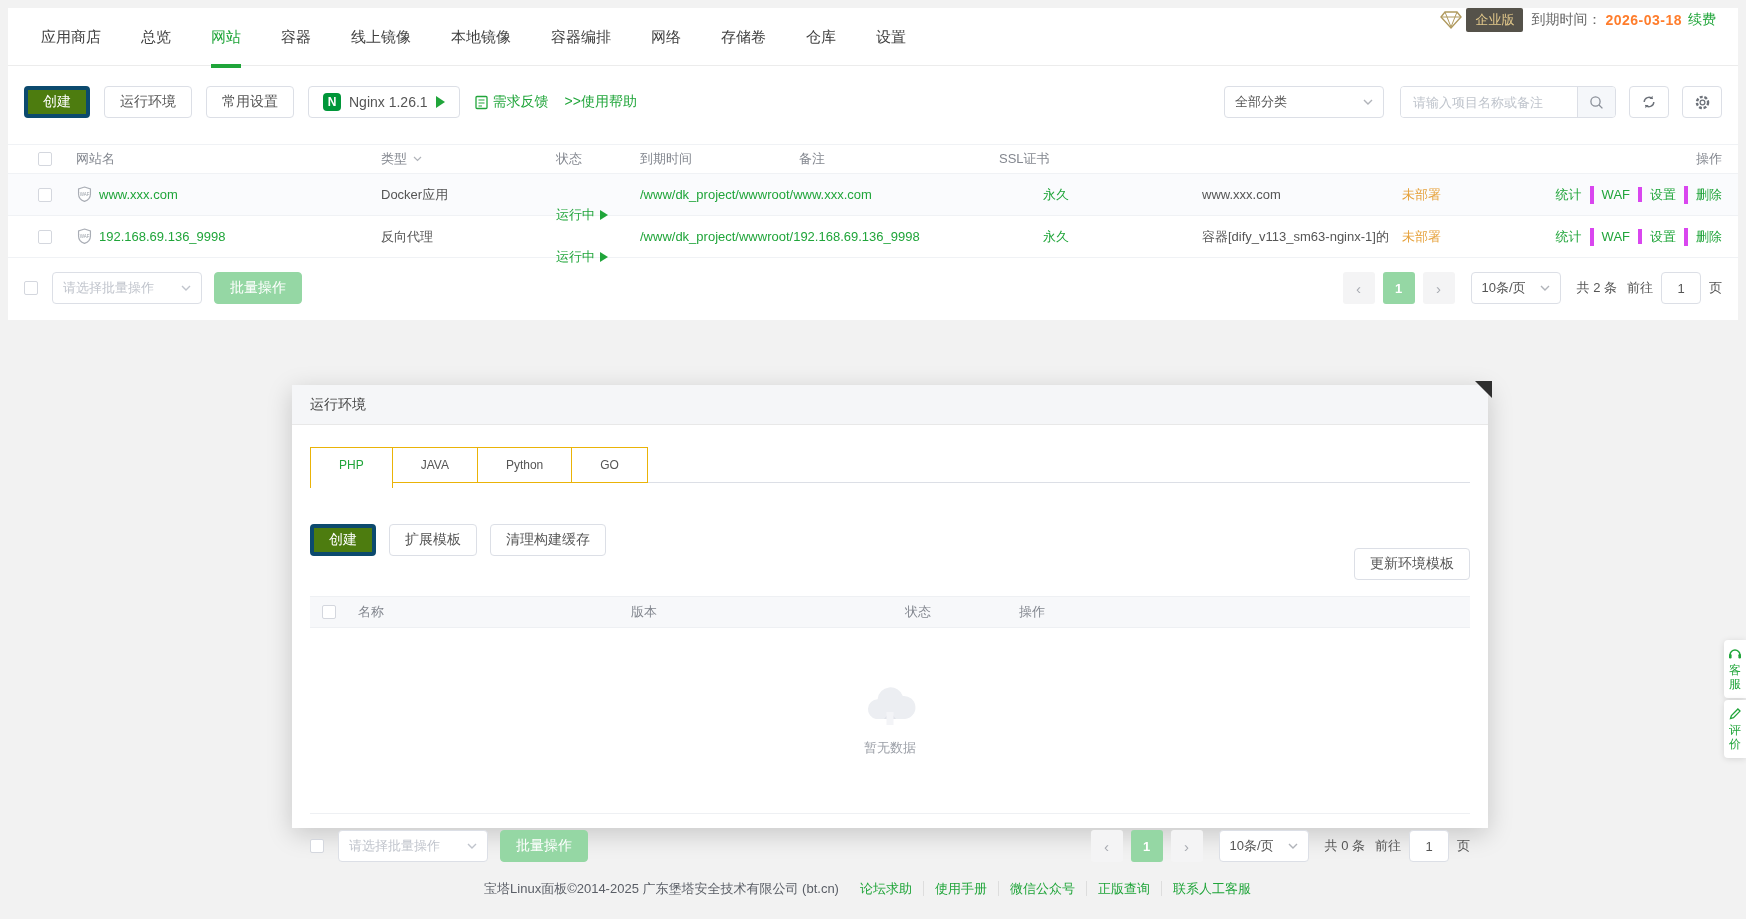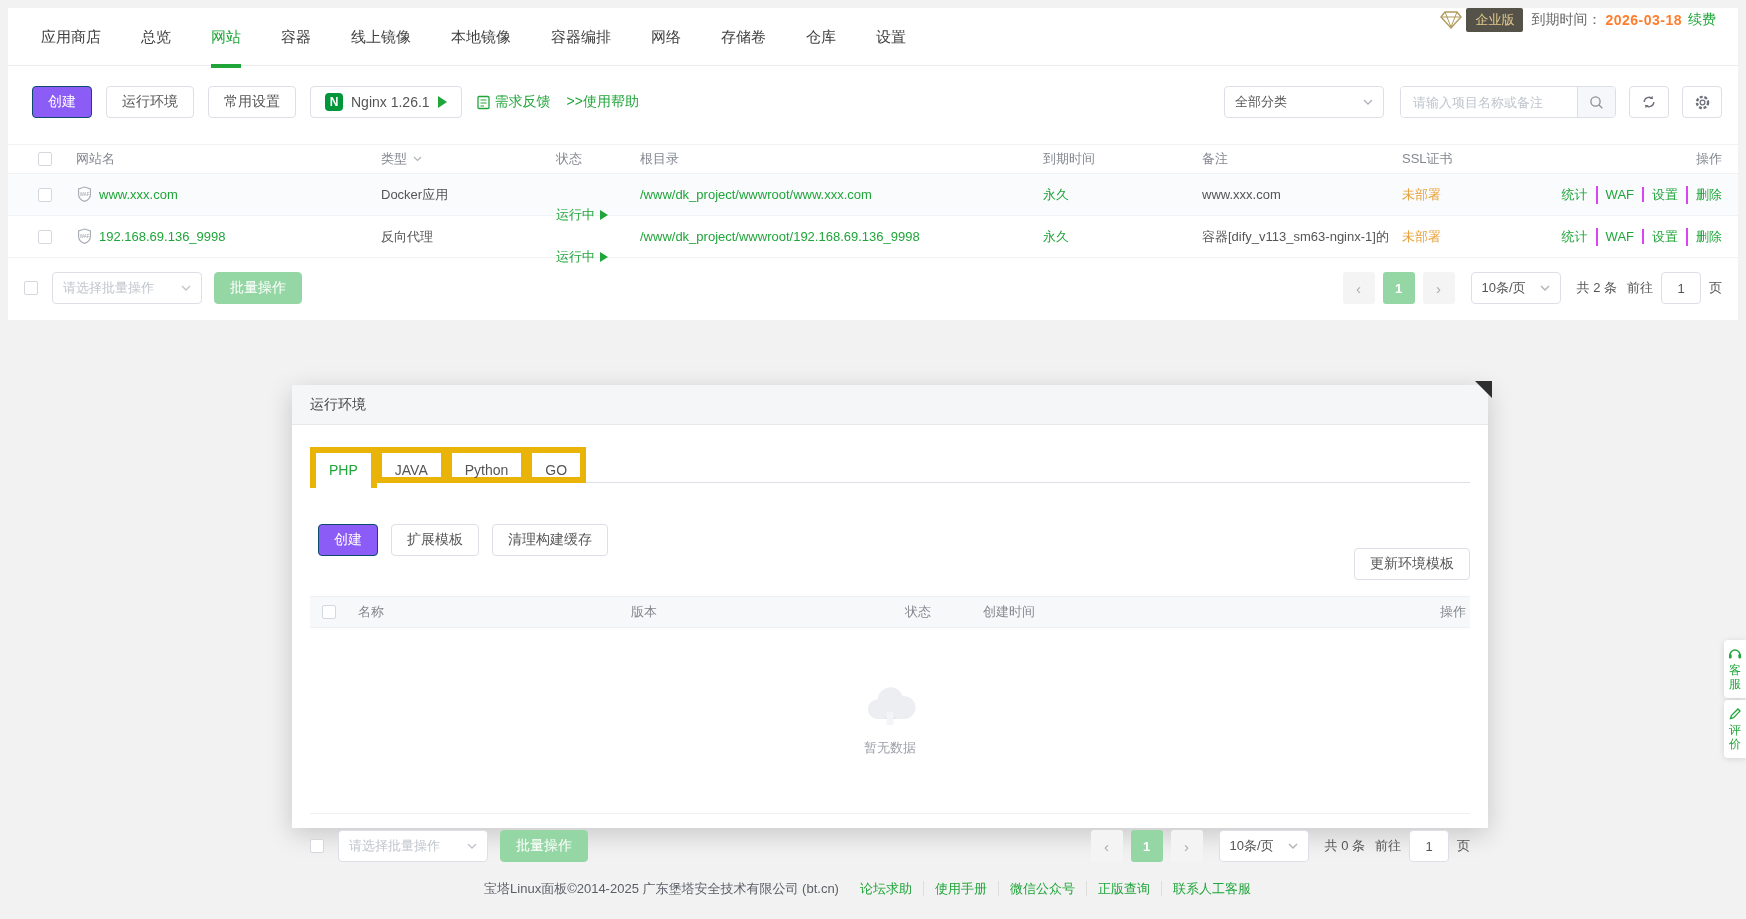--- a/index.html
+++ b/index.html
@@ -18,21 +18,21 @@
   .nav-item.active { color:#20a53a; }
   .nav-item.active::after { content:""; position:absolute; left:0; right:0; bottom:-2px; height:4px; background:#20a53a; }
   .nav-right { margin-left:auto; display:flex; align-items:center; font-size:14px; }
   .badge-edition { background:#55524a; color:#e3c98b; font-size:13px; padding:3px 9px; border-radius:2px; margin:0 8px 0 4px; }
   .expire-label { color:#666; }
   .expire-date { color:#ff7d2c; font-weight:bold; margin:0 6px 0 4px; letter-spacing:.5px; }
   .renew-link { color:#20a53a; cursor:pointer; }
   
   .toolbar { display:flex; align-items:center; padding:20px 16px 0 16px; }
   .btn { height:32px; display:inline-flex; align-items:center; border-radius:4px; font-size:14px; padding:0 15px; cursor:pointer; white-space:nowrap; }
-  .btn-green { background:#8b5cf6; color:#fff; border:1px solid #0c4a6e;margin-left:8px; }
+  .btn-green { background:#4d7c0f; color:#fff; border:4px solid #0c4a6e; }
   .btn-outline { background:#fff; color:#555; border:1px solid #dcdfe6; }
   .btn-lightgreen { background:#95d7a4; color:#fff; border:1px solid #95d7a4; }
   .toolbar .btn { margin-right:14px; }
   .nginx-btn { gap:8px; padding:0 14px; }
   .nginx-logo { width:18px; height:18px; background:#009639; color:#fff; border-radius:4px; font-size:12px; font-weight:bold; display:flex; align-items:center; justify-content:center; }
   .play-tri { width:0; height:0; border-left:9px solid #20a53a; border-top:6px solid transparent; border-bottom:6px solid transparent; }
   .green-link { color:#20a53a; cursor:pointer; display:inline-flex; align-items:center; gap:4px; font-size:14px; }
   .toolbar-left { display:flex; align-items:center; }
   .toolbar-right { margin-left:auto; display:flex; align-items:center; }
   .select-box { height:32px; border:1px solid #dcdfe6; border-radius:4px; display:inline-flex; align-items:center; justify-content:space-between; padding:0 10px; color:#555; font-size:13px; cursor:pointer; background:#fff; }
@@ -57,21 +57,21 @@
   .c-expire{ width:159px; }
   .c-remark{ width:200px; }
   .c-ssl   { width:150px; }
   .c-ops   { flex:1; justify-content:flex-end; padding-right:16px; }
   .checkbox { width:14px; height:14px; border:1px solid #d4d7de; border-radius:2px; background:#fff; cursor:pointer; flex:none; }
   .glink { color:#20a53a; cursor:pointer; text-decoration:none; }
   .status-run { color:#20a53a; display:flex; align-items:center; gap:5px; cursor:pointer;margin-top:40px; }
   .status-run .play-sm { width:0; height:0; border-left:8px solid #20a53a; border-top:5px solid transparent; border-bottom:5px solid transparent; }
   .ssl-warn { color:#e6a23c; }
   .ops a { color:#20a53a; cursor:pointer; padding:0 8px; }
-  .ops a:not(:last-child) { border-right:2px solid #d946ef; }
+  .ops a:not(:last-child) { border-right:4px solid #d946ef; }
   .ops a:last-child { padding-right:0; }
   .shield-ic { margin-right:6px; flex:none; }
   .remark-txt { overflow:hidden; text-overflow:clip; white-space:nowrap; }
   
   .batch-row { display:flex; align-items:center; padding:14px 16px 16px 16px; }
   .batch-row .checkbox { margin-right:14px; }
   .batch-select { width:150px; background:#fff; }
   .batch-btn { margin-left:12px; }
   .pager { margin-left:auto; display:flex; align-items:center; font-size:13px; color:#555; }
   .pg-box { width:32px; height:32px; border-radius:3px; background:#f4f4f5; color:#a8abb2; display:flex; align-items:center; justify-content:center; cursor:pointer; font-size:15px; margin-left:8px; }
@@ -80,21 +80,21 @@
   .pg-total { margin-left:16px; white-space:nowrap; }
   .pg-goto { margin-left:10px; }
   .goto-input { width:40px; height:32px; border:1px solid #dcdfe6; border-radius:4px; text-align:center; margin:0 8px; font-size:13px; color:#555; outline:none; font-family:inherit; }
   .chev { flex:none; margin-left:6px; }
   
   .modal { position:absolute; left:292px; top:385px; width:1196px; height:443px; background:#fff; box-shadow:0 6px 24px rgba(0,0,0,.18); }
   .modal-fold { position:absolute; top:-4px; right:-4px; width:0; height:0; border-top:17px solid #2f2f2f; border-left:17px solid transparent; }
   .modal-header { height:40px; background:#f5f6f8; border-bottom:1px solid #e8e8e8; display:flex; align-items:center; padding:0 18px; color:#444; font-size:14px; }
   .modal-body { padding:0 18px; position:relative; }
   .env-tabs { margin-top:22px; height:36px; display:flex; align-items:flex-start; border-bottom:1px solid #dcdfe6; }
-  .env-tab { height:36px; line-height:35px; padding:0 13px; border:6px solid #eab308; margin-left:-1px; background:#fff; color:#555; font-size:14px; cursor:pointer; }
+  .env-tab { height:36px; line-height:35px; padding:0 28px; border:1px solid #eab308; margin-left:-1px; background:#fff; color:#555; font-size:12px; cursor:pointer; }
   .env-tab:first-child { margin-left:0; }
   .env-tab.active { color:#20a53a; height:41px; border-bottom:none; margin-bottom:-5px; position:relative; z-index:2; }
   .modal-btns { display:flex; align-items:center; margin-top:17px; }
   .modal-btns .btn { margin-right:13px; }
   .update-btn { margin-left:auto; margin-right:0 !important;margin-top:48px; }
   .env-table { margin-top:16px; font-size:13px; }
   .env-thead { display:flex; align-items:center; height:32px; background:#f7f8fa; border-top:1px solid #eef0f3; border-bottom:1px solid #eef0f3; color:#83878f; }
   .ec { padding-left:14px; white-space:nowrap; display:flex; align-items:center; }
   .ec-check { width:34px; padding-left:12px; }
   .ec-name { width:273px; }
@@ -209,21 +209,20 @@
           <div class="checkbox"></div>
         </div>
       <div class="cell c-name">网站名</div>
       <div class="cell c-type">
         <span>类型</span>
         <svg class="chev" width="9" height="6" viewBox="0 0 9 6">
             <path d="M1 1l3.5 3.5L8 1" fill="none" stroke="#b0b3b9" stroke-width="1.2"></path>
           </svg>
       </div>
       <div class="cell c-status">状态</div>
-      <div class="cell c-root">根目录</div>
       <div class="cell c-expire">到期时间</div>
       <div class="cell c-remark">备注</div>
       <div class="cell c-ssl">SSL证书</div>
       <div class="cell c-ops">操作</div>
     </div>
 
     <div class="trow body-row striped">
       <div class="cell c-check">
           <div class="checkbox"></div>
         </div>
@@ -346,21 +345,20 @@
       <button class="btn btn-outline update-btn">更新环境模板</button>
     </div>
     <div class="env-table">
       <div class="env-thead">
         <div class="ec ec-check">
             <div class="checkbox"></div>
           </div>
         <div class="ec ec-name">名称</div>
         <div class="ec ec-version">版本</div>
         <div class="ec ec-status">状态</div>
-        <div class="ec ec-created">创建时间</div>
         <div class="ec ec-ops">操作</div>
       </div>
       <div class="env-empty">
         <svg width="56" height="42" viewBox="0 0 56 42">
           <path d="M14 34a10 10 0 0 1 1.6-19.8A13 13 0 0 1 40.8 11 9.5 9.5 0 0 1 43 34z" fill="#eceef2"></path>
           <path d="M22 34l6-7 6 7z" fill="#e0e3e9"></path>
           <rect x="24.5" y="27" width="7" height="13" fill="#f3f4f7"></rect>
         </svg>
         <span class="empty-text">暂无数据</span>
       </div>

